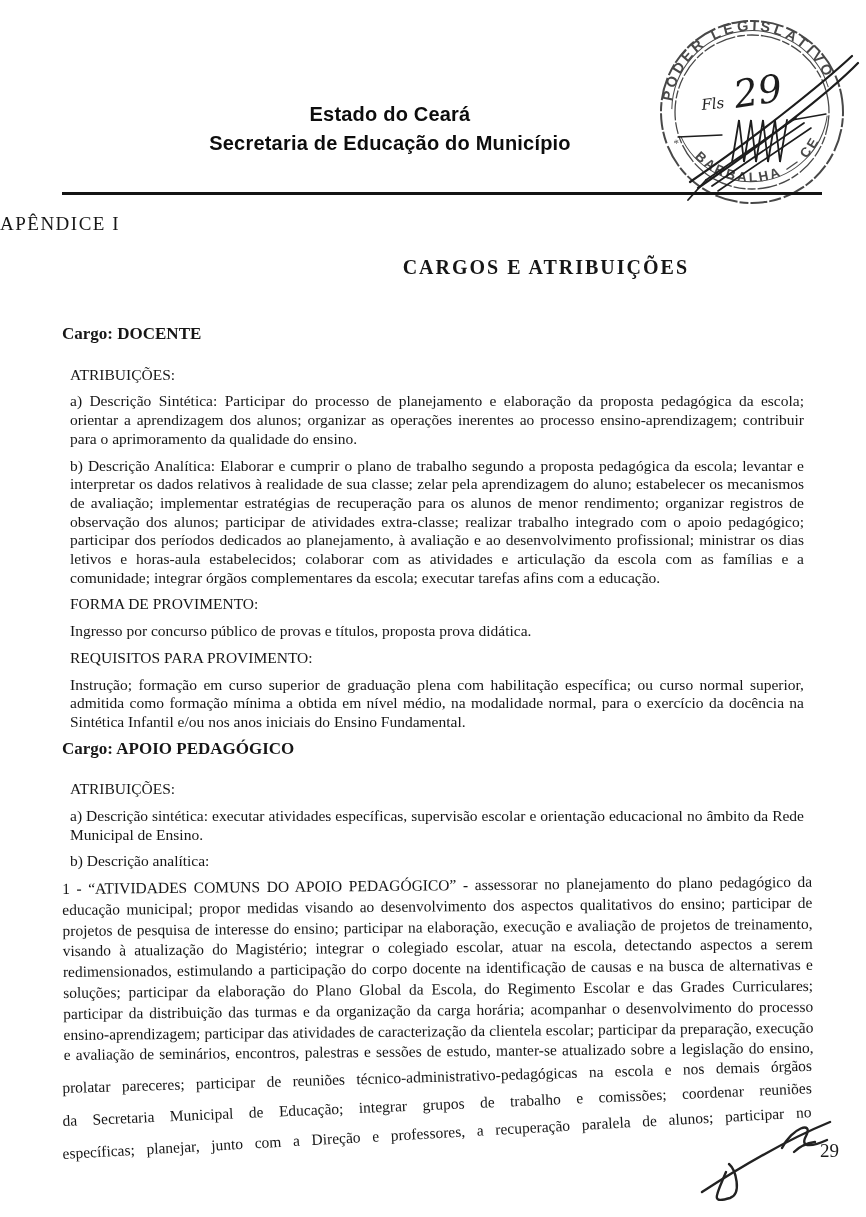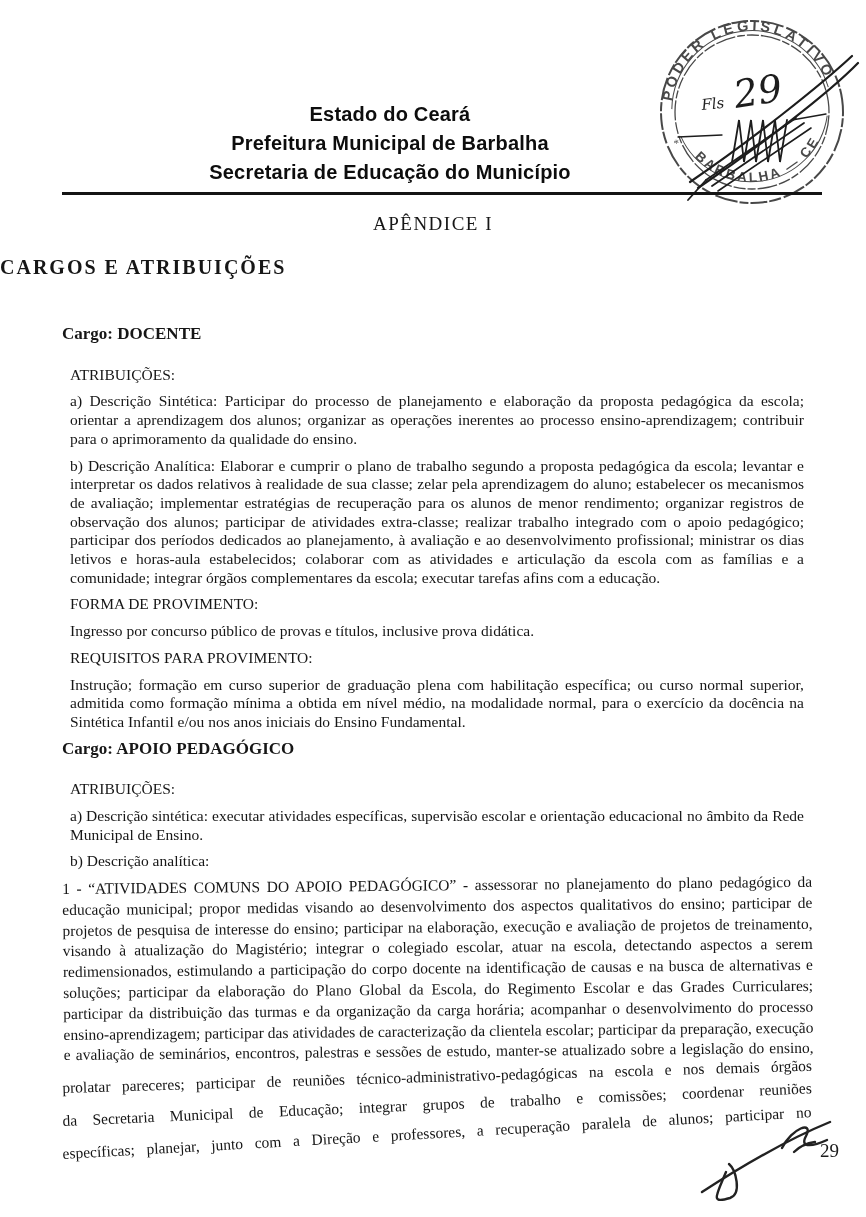--- a/index.html
+++ b/index.html
@@ -12,25 +12,25 @@
   .org-header {
     position:absolute; top:100px; left:0; width:780px; text-align:center;
     font-family:Liberation Sans, sans-serif; font-weight:bold;
     font-size:20px; line-height:29px; color:#0d0d0d; letter-spacing:.2px;
   }
   .header-rule {
     position:absolute; top:192px; left:62px; width:760px; height:3px;
     background:#141414;
   }
   .appendix-title {
-    position:absolute; top:213px; left:0; width:866px; text-align:center;
+    position:absolute; top:213px; left:0; width:866px; text-align:left;
     font-size:19px; letter-spacing:1.5px;
   }
   .document-title {
-    position:absolute; top:256px; left:0; width:689px; text-align:left;
+    position:absolute; top:256px; left:0; width:689px; text-align:right;
     font-size:20px; font-weight:bold; letter-spacing:2px;
   }
   
   .body-col {
     position:absolute; left:62px; top:325px; width:750px;
     font-size:15.5px; line-height:18.7px;
   }
   .cargo-heading { font-size:17px; font-weight:bold; margin:0 0 22px 0; }
   .cargo-heading.apoio { margin-top:2px; }
   .blk { margin:8px; text-align:justify; }
@@ -87,36 +87,35 @@
         <path d="M 74 179 L 167 116" stroke-width="1.6"></path>
         <path d="M 46 170 C 108 128 178 72 208 44" stroke-width="2.2"></path>
         <path d="M 54 176 C 116 134 186 80 214 51" stroke-width="2.2"></path>
         <path d="M 62 168 L 44 188" stroke-width="1.8"></path>
       </g>
     </svg>
   </div>
 
   <div class="org-header">
     <div>Estado do Ceará</div>
-    <div>Prefeitura Municipal de Barbalha</div>
     <div>Secretaria de Educação do Município</div>
   </div>
   <div class="header-rule"></div>
 
   <div class="appendix-title">APÊNDICE I</div>
   <div class="document-title">CARGOS E ATRIBUIÇÕES</div>
 
   <div class="body-col">
 
     <p class="cargo-heading">Cargo: DOCENTE</p>
     <p class="blk">ATRIBUIÇÕES:</p>
     <p class="blk">a) Descrição Sintética: Participar do processo de planejamento e elaboração da proposta pedagógica da escola; orientar a aprendizagem dos alunos; organizar as operações inerentes ao processo ensino-aprendizagem; contribuir para o aprimoramento da qualidade do ensino.</p>
     <p class="blk">b) Descrição Analítica: Elaborar e cumprir o plano de trabalho segundo a proposta pedagógica da escola; levantar e interpretar os dados relativos à realidade de sua classe; zelar pela aprendizagem do aluno; estabelecer os mecanismos de avaliação; implementar estratégias de recuperação para os alunos de menor rendimento; organizar registros de observação dos alunos; participar de atividades extra-classe; realizar trabalho integrado com o apoio pedagógico; participar dos períodos dedicados ao planejamento, à avaliação e ao desenvolvimento profissional; ministrar os dias letivos e horas-aula estabelecidos; colaborar com as atividades e articulação da escola com as famílias e a comunidade; integrar órgãos complementares da escola; executar tarefas afins com a educação.</p>
     <p class="blk">FORMA DE PROVIMENTO:</p>
-    <p class="blk">Ingresso por concurso público de provas e títulos, inclusive prova didática.</p>
+    <p class="blk">Ingresso por concurso público de provas e títulos, proposta prova didática.</p>
     <p class="blk">REQUISITOS PARA PROVIMENTO:</p>
     <p class="blk">Instrução; formação em curso superior de graduação plena com habilitação específica; ou curso normal superior, admitida como formação mínima a obtida em nível médio, na modalidade normal, para o exercício da docência na Sintética Infantil e/ou nos anos iniciais do Ensino Fundamental.</p>
 
     <p class="cargo-heading apoio">Cargo: APOIO PEDAGÓGICO</p>
     <p class="blk">ATRIBUIÇÕES:</p>
     <p class="blk">a) Descrição sintética: executar atividades específicas, supervisão escolar e orientação educacional no âmbito da Rede Municipal de Ensino.</p>
     <p class="blk">b) Descrição analítica:</p>
     <p class="apoio-para">1 - “ATIVIDADES COMUNS DO APOIO PEDAGÓGICO” - assessorar no planejamento do plano pedagógico da educação municipal; propor medidas visando ao desenvolvimento dos aspectos qualitativos do ensino; participar de projetos de pesquisa de interesse do ensino; participar na elaboração, execução e avaliação de projetos de treinamento, visando à atualização do Magistério; integrar o colegiado escolar, atuar na escola, detectando aspectos a serem redimensionados, estimulando a participação do corpo docente na identificação de causas e na busca de alternativas e soluções; participar da elaboração do Plano Global da Escola, do Regimento Escolar e das Grades Curriculares; participar da distribuição das turmas e da organização da carga horária; acompanhar o desenvolvimento do processo ensino-aprendizagem; participar das atividades de caracterização da clientela escolar; participar da preparação, execução e avaliação de seminários, encontros, palestras e sessões de estudo, manter-se atualizado sobre a legislação do ensino,</p>
 
     <div class="skewed skew-1">prolatar pareceres; participar de reuniões técnico-administrativo-pedagógicas na escola e nos demais órgãos</div>

